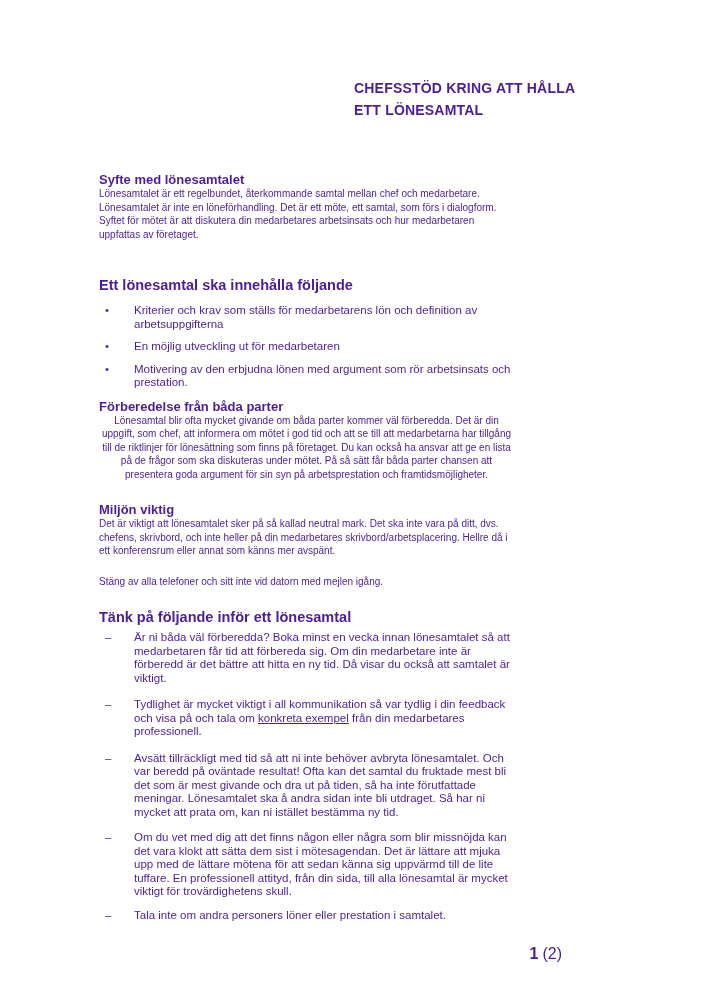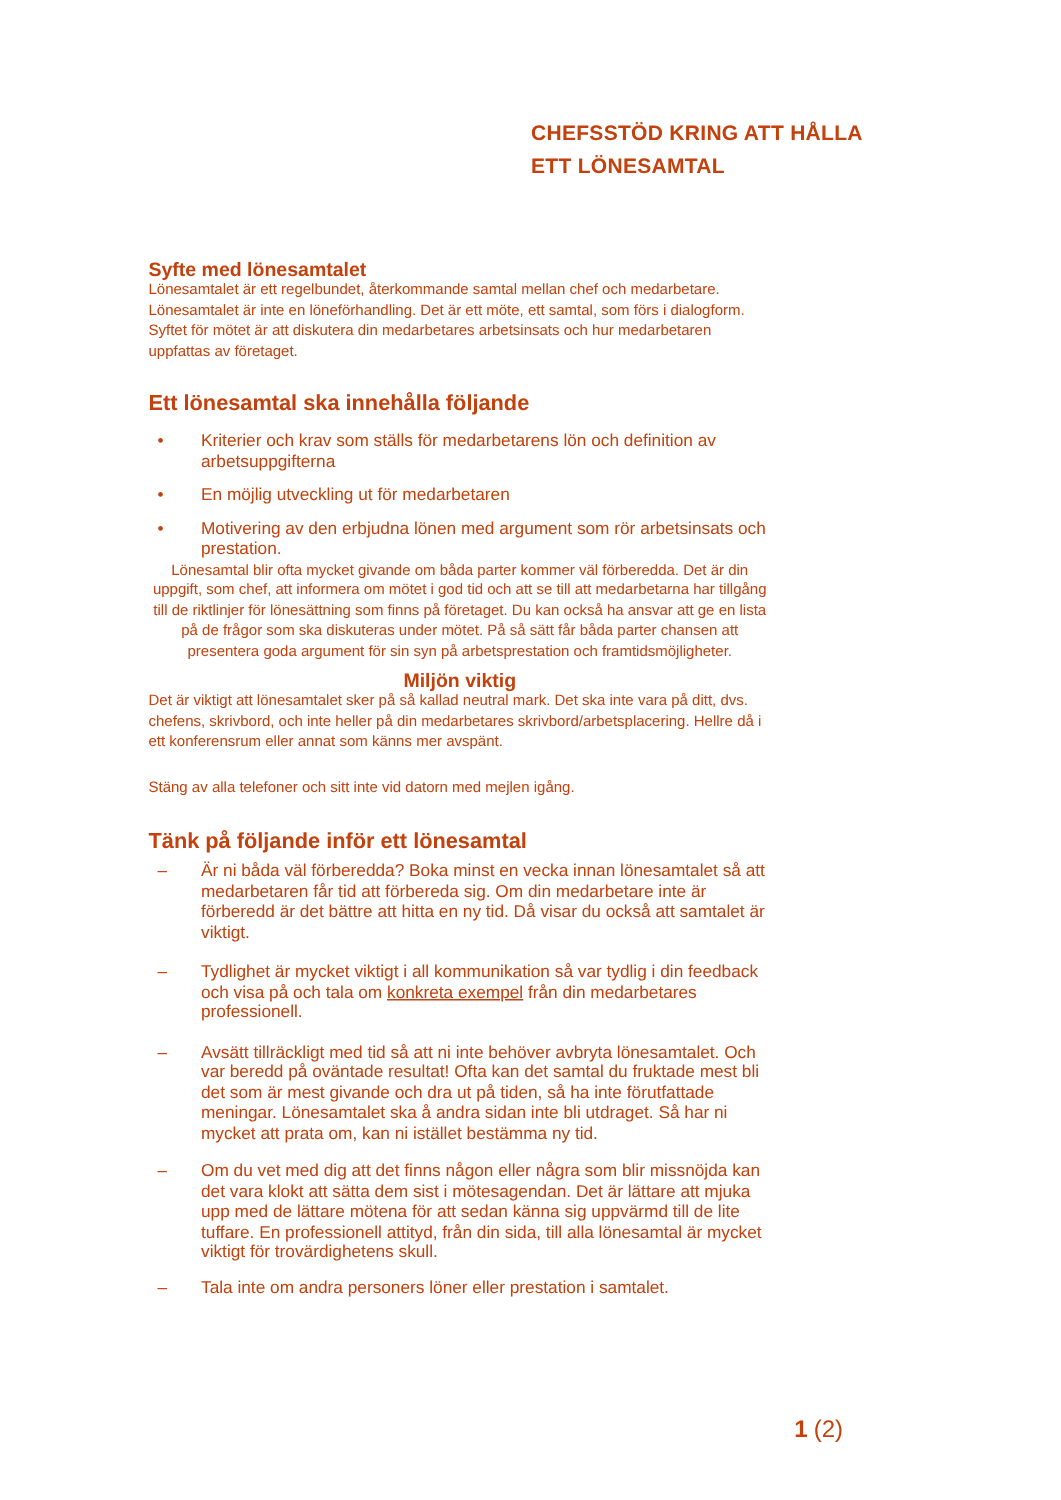--- a/index.html
+++ b/index.html
@@ -6,21 +6,21 @@
     margin: 0;
     padding: 0;
     background: #ffffff;
   }
   .page {
     position: relative;
     width: 609px;
     height: 1000px;
     background: #ffffff;
     font-family: "Liberation Sans", sans-serif;
-    color: #c2410c;
+    color: #4c1d95;
     overflow: hidden;
   }
   .doc-title {
     margin: 77px 0 0 354px;
     font-size: 14px;
     font-weight: bold;
     line-height: 22px;
     letter-spacing: 0.2px;
   }
   .content {
@@ -38,25 +38,25 @@
     line-height: 15px;
   }
   .h-big {
     margin: 0;
     font-size: 14.5px;
     font-weight: bold;
     line-height: 17px;
   }
   .m-syfte-h      { margin-top: 51px; }
   .m-syfte-p     { margin-top: 2px; }
-  .m-innehall-h  { margin-top: 20px; }
+  .m-innehall-h  { margin-top: 36px; }
   .m-list        { margin-top: 10px; }
   .m-forb-h      { margin-top: 9px; }
   .m-forb-p      { margin-top: 1px; text-align: center; }
-  .m-miljo-h     { margin-top: 5px; text-align: center; }
+  .m-miljo-h     { margin-top: 21px; }
   .m-miljo-p1    { margin-top: 1px; }
   .m-miljo-p2    { margin-top: 17px !important; }
   .m-miljo-p3    { margin-top: 12px !important; }
   .m-tank-h      { margin-top: 21px; }
   .li {
     display: flex;
     font-size: 11.5px;
     line-height: 13.5px;
   }
   .li + .li { margin-top: 9px; }
@@ -106,20 +106,21 @@
       <div class="li">
         <span class="marker">•</span>
         <span class="li-text">En möjlig utveckling ut för medarbetaren</span>
       </div>
       <div class="li">
         <span class="marker">•</span>
         <span class="li-text">Motivering av den erbjudna lönen med argument som rör arbetsinsats och prestation.</span>
       </div>
     </div>
 
+    <h3 class="h-small m-forb-h">Förberedelse från båda parter</h3>
     <p class="m-forb-p">Lönesamtal blir ofta mycket givande om båda parter kommer väl förberedda. Det är din uppgift, som chef, att informera om mötet i god tid och att se till att medarbetarna har tillgång till de riktlinjer för lönesättning som finns på företaget. Du kan också ha ansvar att ge en lista på de frågor som ska diskuteras under mötet. På så sätt får båda parter chansen att presentera goda argument för sin syn på arbetsprestation och framtidsmöjligheter.</p>
 
     <h3 class="h-small m-miljo-h">Miljön viktig</h3>
     <p class="m-miljo-p1">Det är viktigt att lönesamtalet sker på så kallad neutral mark. Det ska inte vara på ditt, dvs. chefens, skrivbord, och inte heller på din medarbetares skrivbord/arbetsplacering. Hellre då i ett konferensrum eller annat som känns mer avspänt.</p>
     <p class="m-miljo-p2">Stäng av alla telefoner och sitt inte vid datorn med mejlen igång.</p>
 
     <h2 class="h-big m-tank-h">Tänk på följande inför ett lönesamtal</h2>
     <div class="dash-list">
       <div class="li first">
         <span class="marker">–</span>

